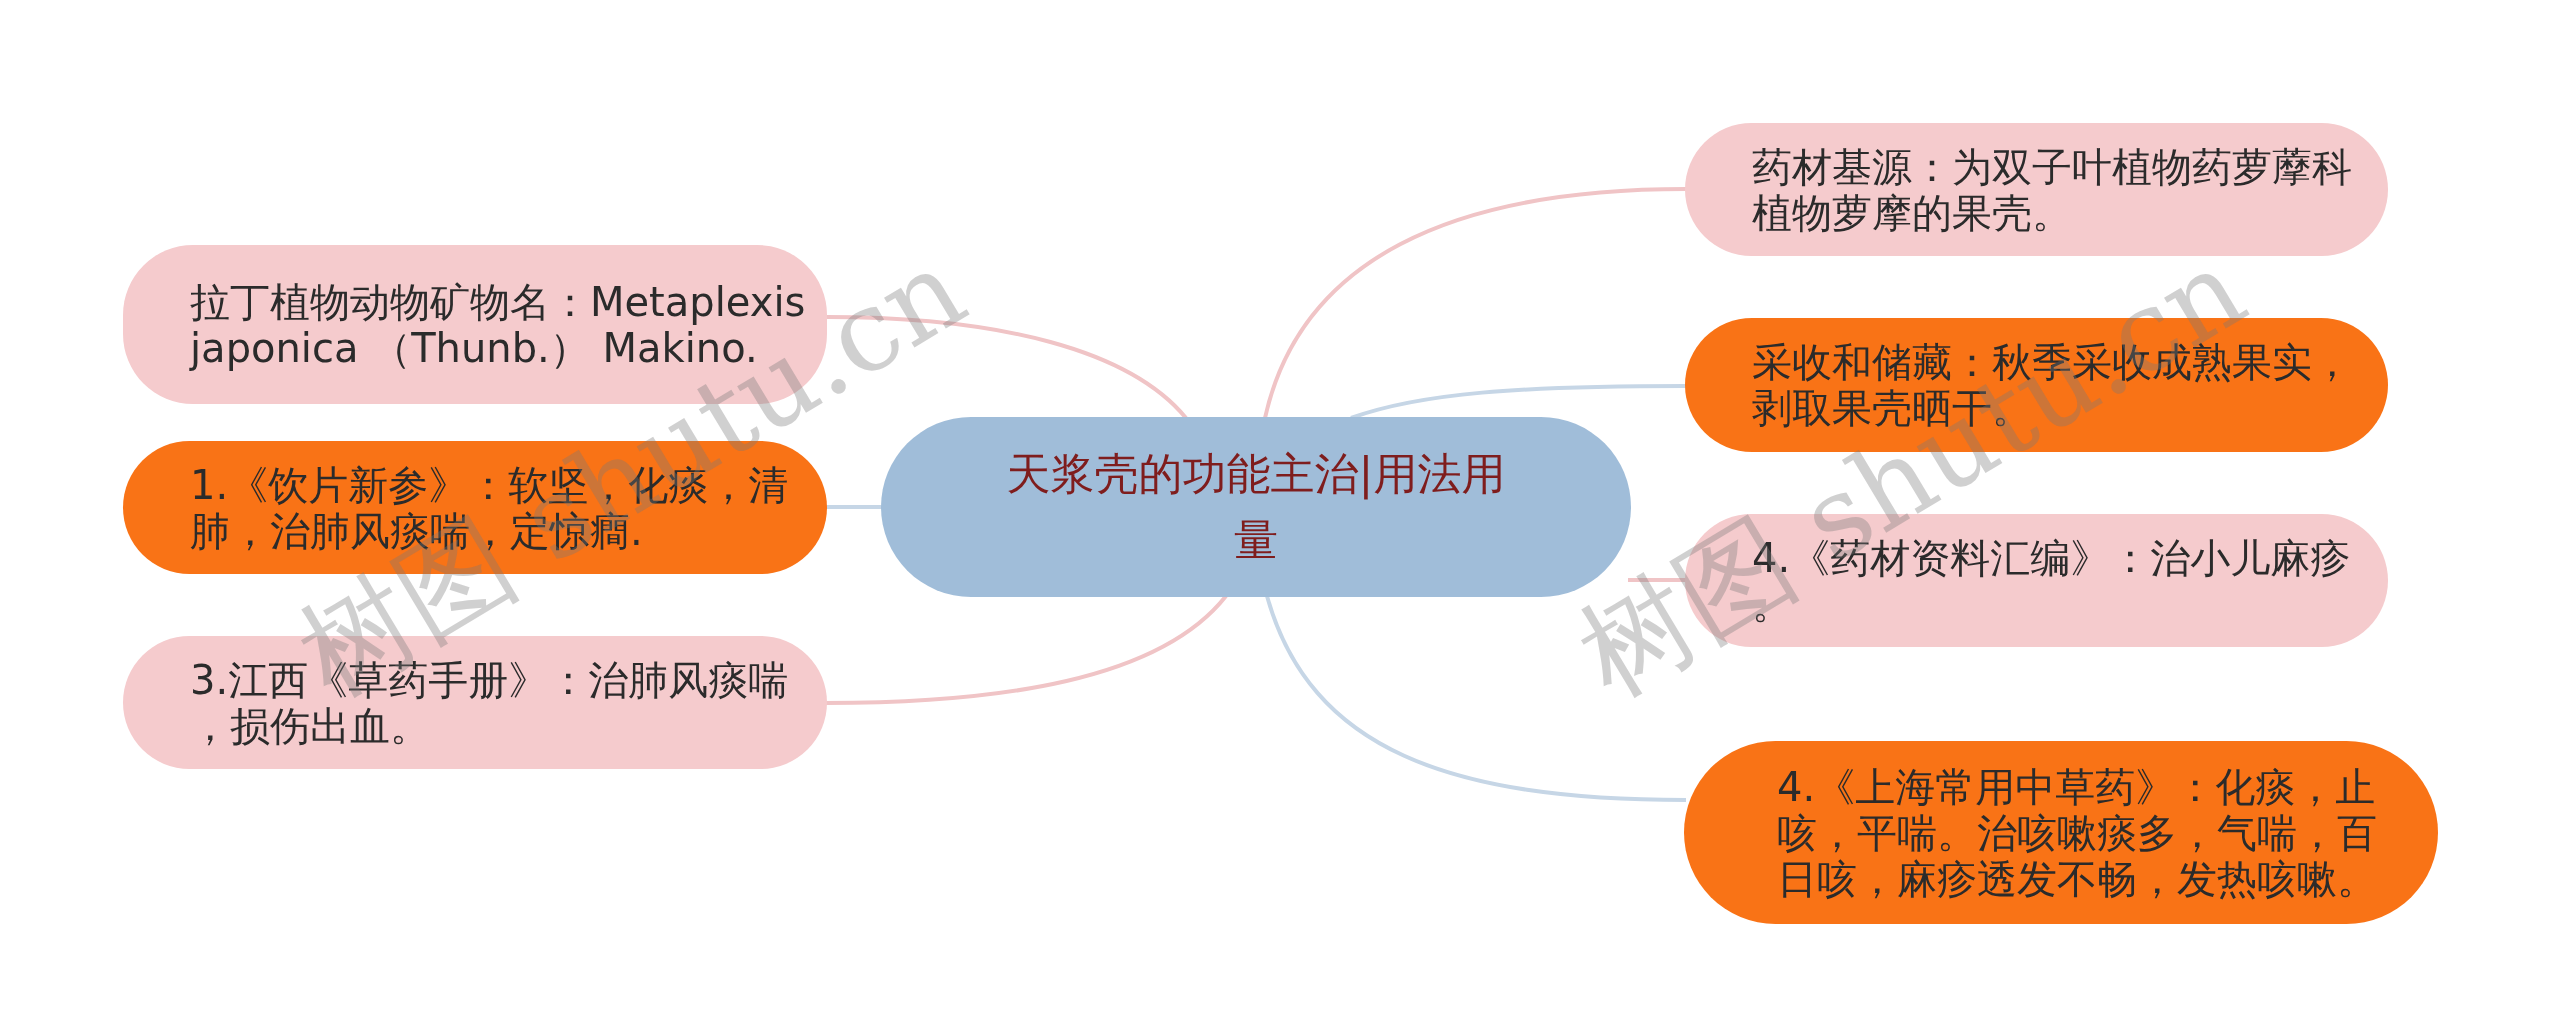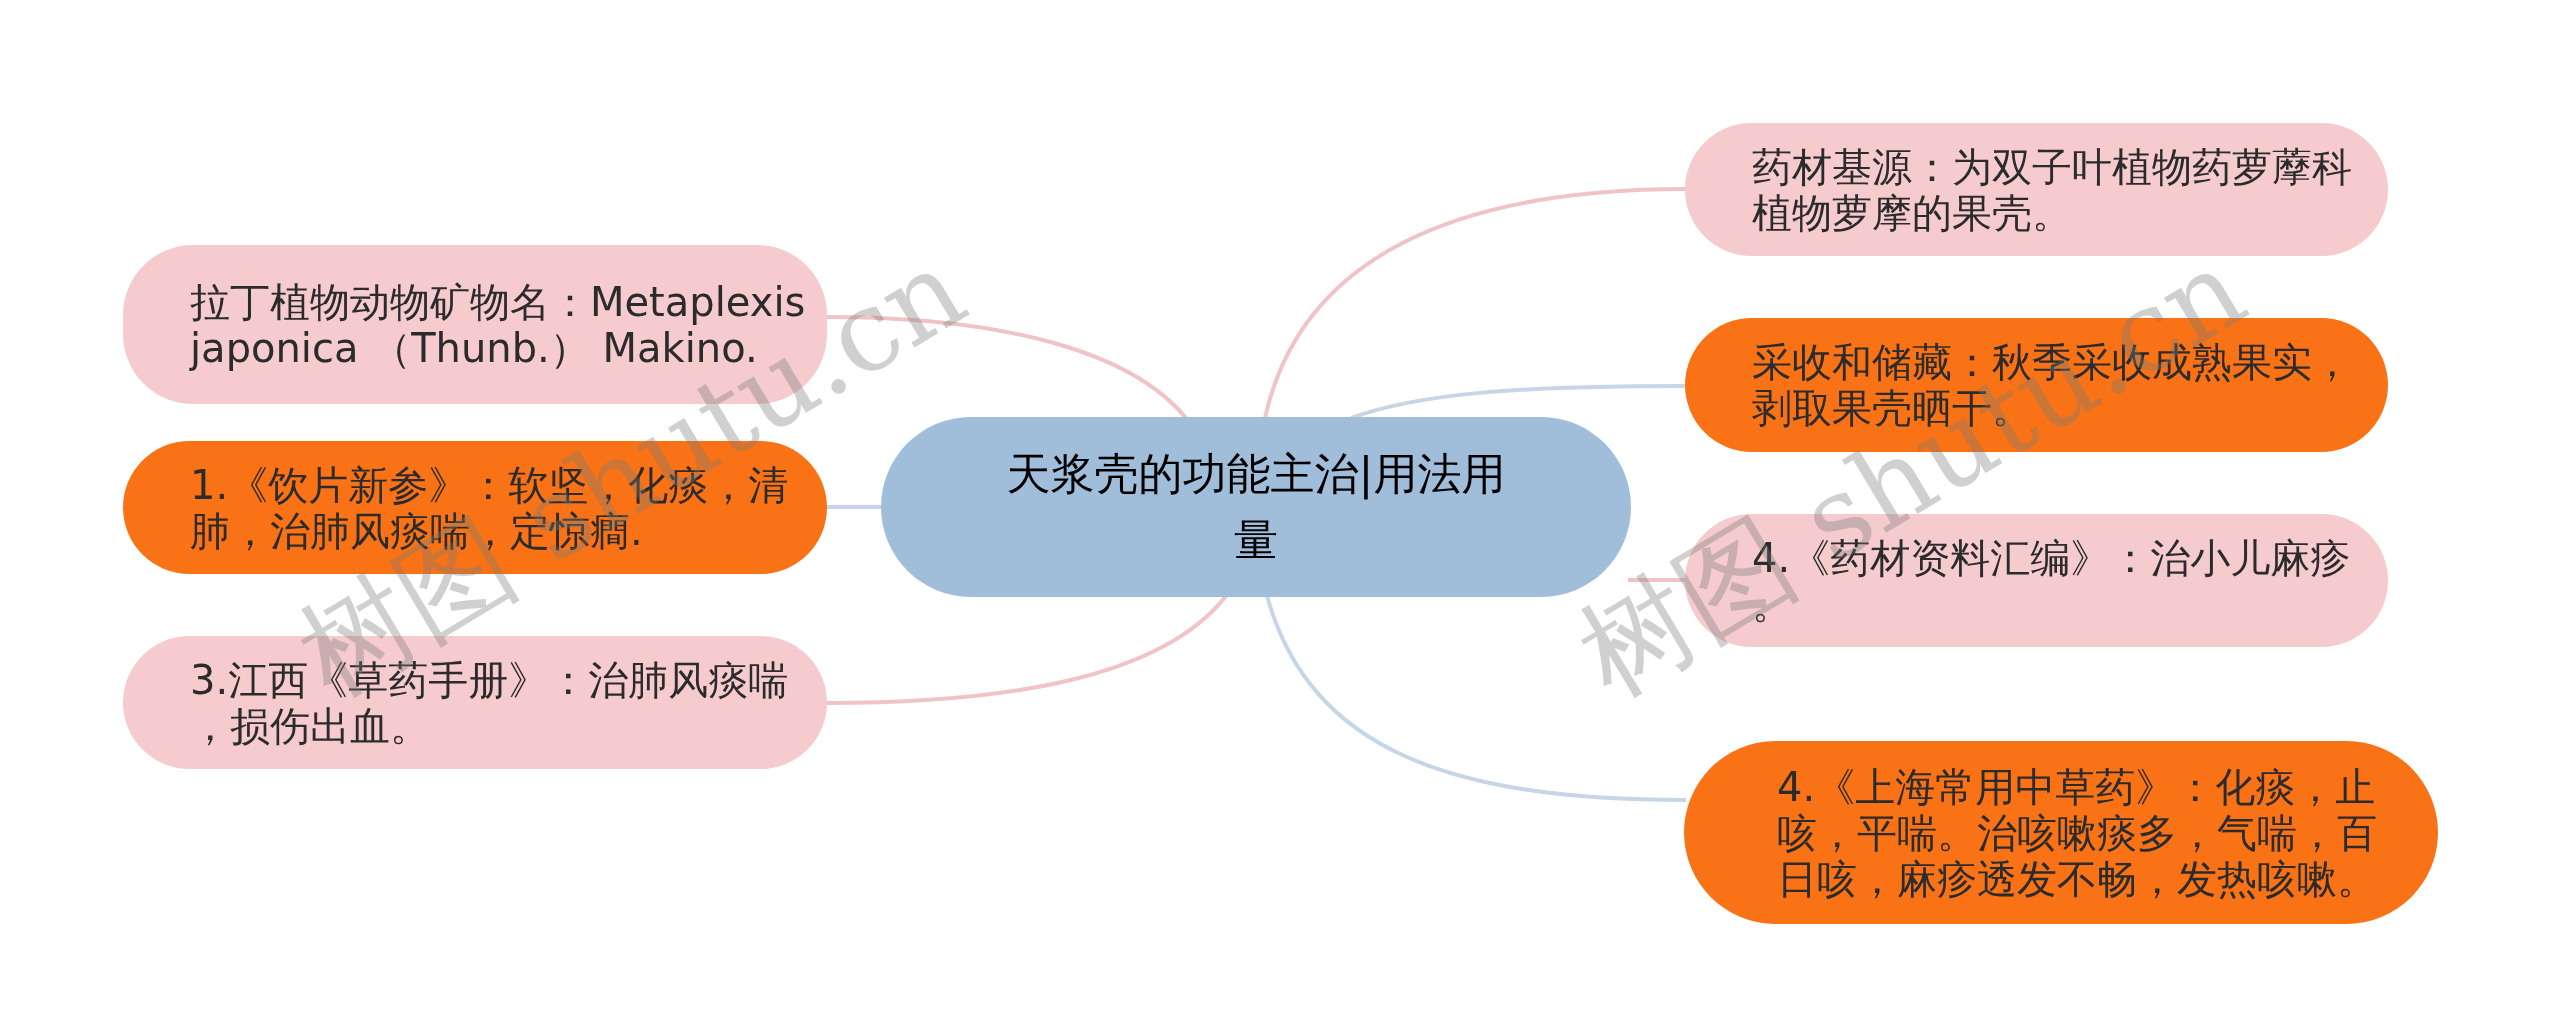--- a/index.html
+++ b/index.html
@@ -14,21 +14,21 @@
   .node {
     position: absolute; box-sizing: border-box;
     display: flex; flex-direction: column; justify-content: center;
     border-radius: 70px;
   }
   .node .line { display: block; white-space: nowrap; }
   .node.pink { background: #f5cbcd; }
   .node.blue { background: #f97316; }
   .node.topic {
     background: #a0bdd9; border-radius: 90px; align-items: center; text-align: center;
-    font-size: 44px; line-height: 66px; color: #000000;
+    font-size: 44px; line-height: 66px; color: #7f1d1d;
   }
   .node.sub { font-size: 40px; line-height: 46px; }
   .watermark {
     position: absolute; font-family: "DejaVu Serif", "Liberation Serif", serif;
     font-size: 112px; color: rgba(120,120,120,0.35); white-space: nowrap;
     transform-origin: left bottom; transform: rotate(-31deg); pointer-events: none;
   }
 </style>
 </head>
 <body>

